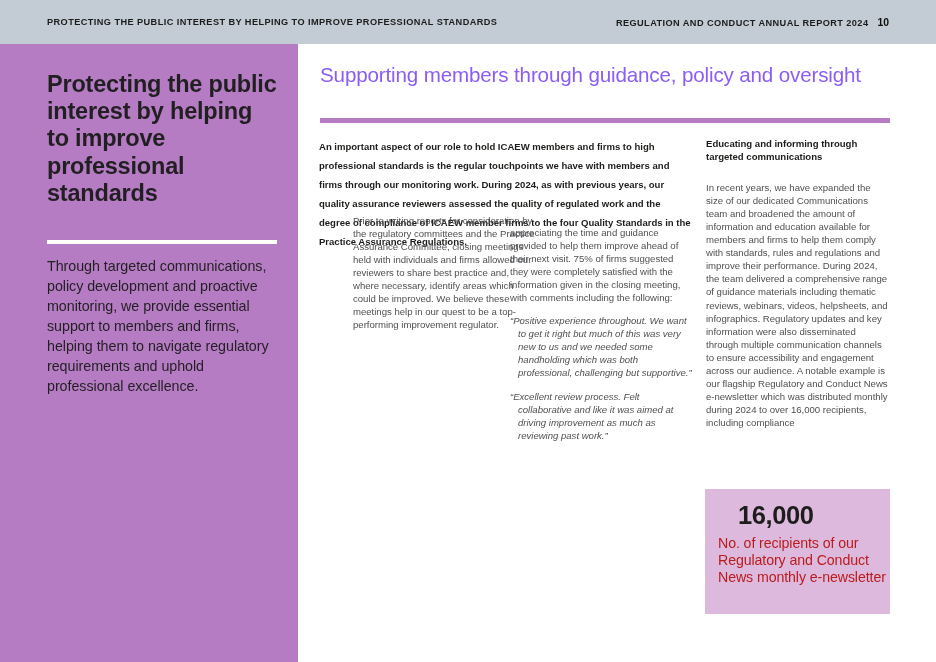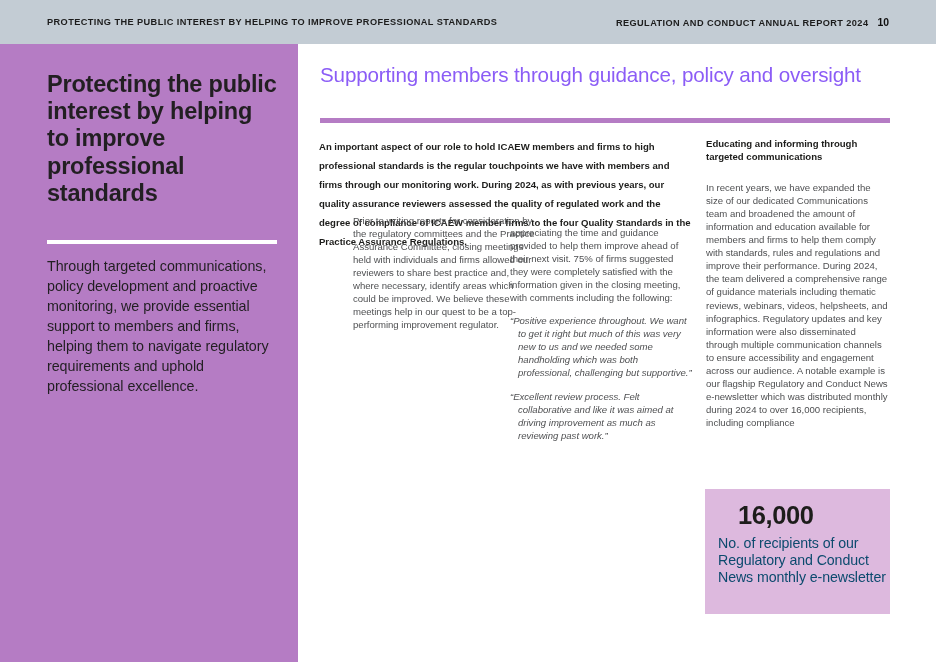--- a/index.html
+++ b/index.html
@@ -167,21 +167,21 @@
     color: #1d1d1b;
     margin-left: 20px;
   }
   #stat-box .stat-caption {
     position: absolute;
     left: 13px; top: 46px;
     width: 170px;
     font-size: 14.2px;
     line-height: 17.2px;
     letter-spacing: -0.1px;
-    color: #0c4a6e;
+    color: #b91c1c;
   }
 </style>
 </head>
 <body>
 
 <div id="running-header">
   <div class="hdr-left">PROTECTING THE PUBLIC INTEREST BY HELPING TO IMPROVE PROFESSIONAL STANDARDS</div>
   <div class="hdr-right">
     <span>REGULATION AND CONDUCT ANNUAL REPORT 2024</span><span class="pagenum">10</span>
   </div>

